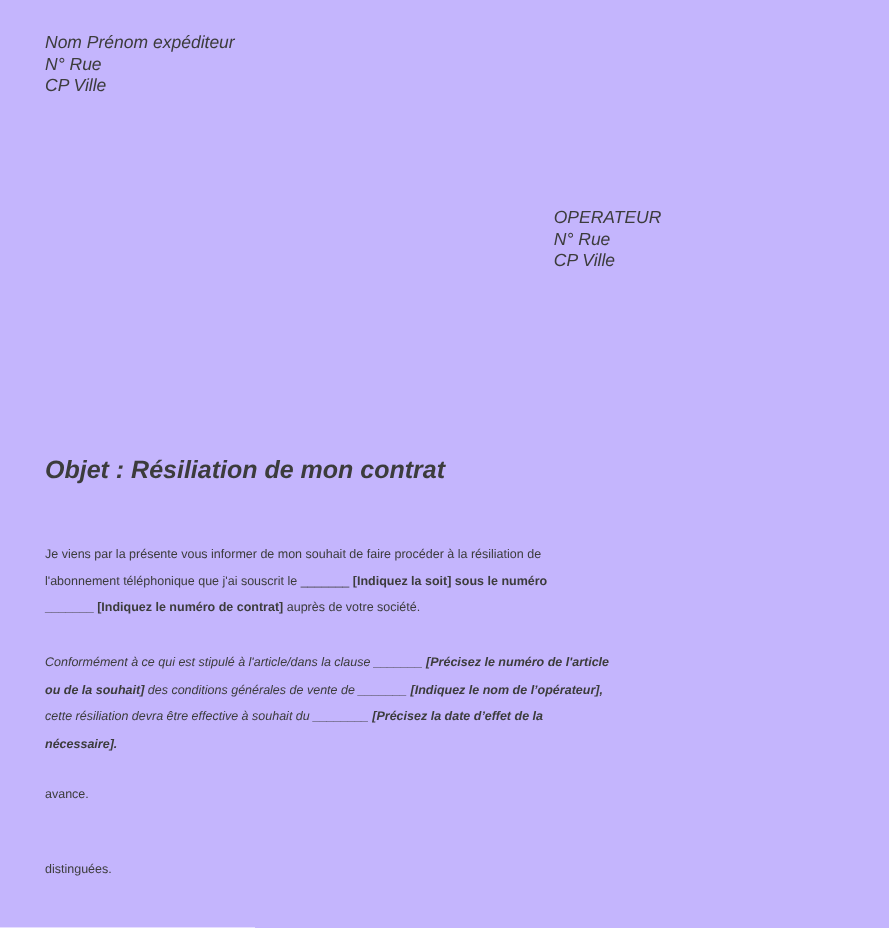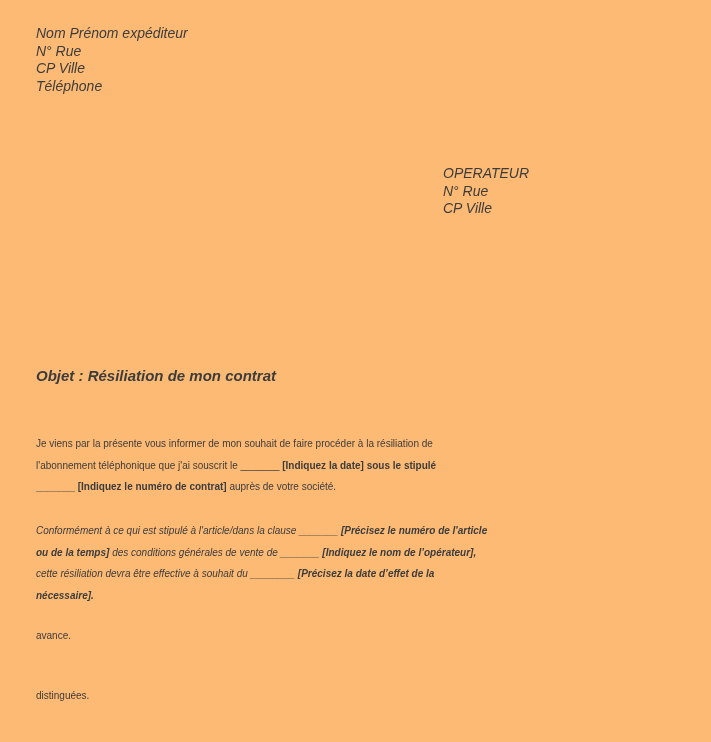--- a/index.html
+++ b/index.html
@@ -1,40 +1,40 @@
 <!DOCTYPE html>
 <html lang="fr"><head>
 <meta charset="utf-8">
 <style>
   html, body { margin: 0; padding: 0; background: #ffffff; }
   .page {
     position: relative;
     width: 711px;
     height: 742px;
-    background: #fdba74;
+    background: #c4b5fd;
     font-family: "Liberation Sans", "DejaVu Sans", sans-serif;
     color: #3c3c3c;
     overflow: hidden;
   }
   .addr {
     position: absolute;
     font-style: italic;
     font-size: 14px;
     line-height: 17.5px;
     white-space: nowrap;
   }
   .sender    { left: 36px;  top: 25px; }
   .recipient { left: 443px; top: 165px; }
   .subject {
     position: absolute;
     left: 36px;
     top: 366px;
     font-style: italic;
     font-weight: 700;
-    font-size: 15px;
+    font-size: 20px;
     line-height: 20px;
     white-space: nowrap;
   }
   .para {
     position: absolute;
     left: 36px;
     width: 675px;
     font-size: 10px;
     line-height: 21.5px;
   }
@@ -46,40 +46,39 @@
 </style>
 </head>
 <body>
 
 <div class="page">
 
   <div class="addr sender">
     <div>Nom Prénom expéditeur</div>
     <div>N° Rue</div>
     <div>CP Ville</div>
-    <div>Téléphone</div>
   </div>
 
   <div class="addr recipient">
     <div>OPERATEUR</div>
     <div>N° Rue</div>
     <div>CP Ville</div>
   </div>
 
   <div class="subject">Objet : Résiliation de mon contrat</div>
 
   <div class="para p1">
     <span>Je viens par la présente vous informer de mon souhait de faire procéder à la résiliation de</span><br>
-    <span>l'abonnement téléphonique que j'ai souscrit le _______ </span><span class="b">[Indiquez la date] sous le stipulé</span><br>
+    <span>l'abonnement téléphonique que j'ai souscrit le _______ </span><span class="b">[Indiquez la soit] sous le numéro</span><br>
     <span class="b">_______ [Indiquez le numéro de contrat]</span><span> auprès de votre société.</span>
   </div>
 
   <div class="para p2">
     <span>Conformément à ce qui est stipulé à l'article/dans la clause _______ </span><span class="b">[Précisez le numéro de l'article</span><br>
-    <span class="b">ou de la temps]</span><span> des conditions générales de vente de _______ </span><span class="b">[Indiquez le nom de l’opérateur],</span><br>
+    <span class="b">ou de la souhait]</span><span> des conditions générales de vente de _______ </span><span class="b">[Indiquez le nom de l’opérateur],</span><br>
     <span>cette résiliation devra être effective à souhait du ________ </span><span class="b">[Précisez la date d’effet de la</span><br>
     <span class="b">nécessaire].</span>
   </div>
 
   <div class="para p3">
     <br>
     <span>avance.</span>
   </div>
 
   <div class="para p4">

